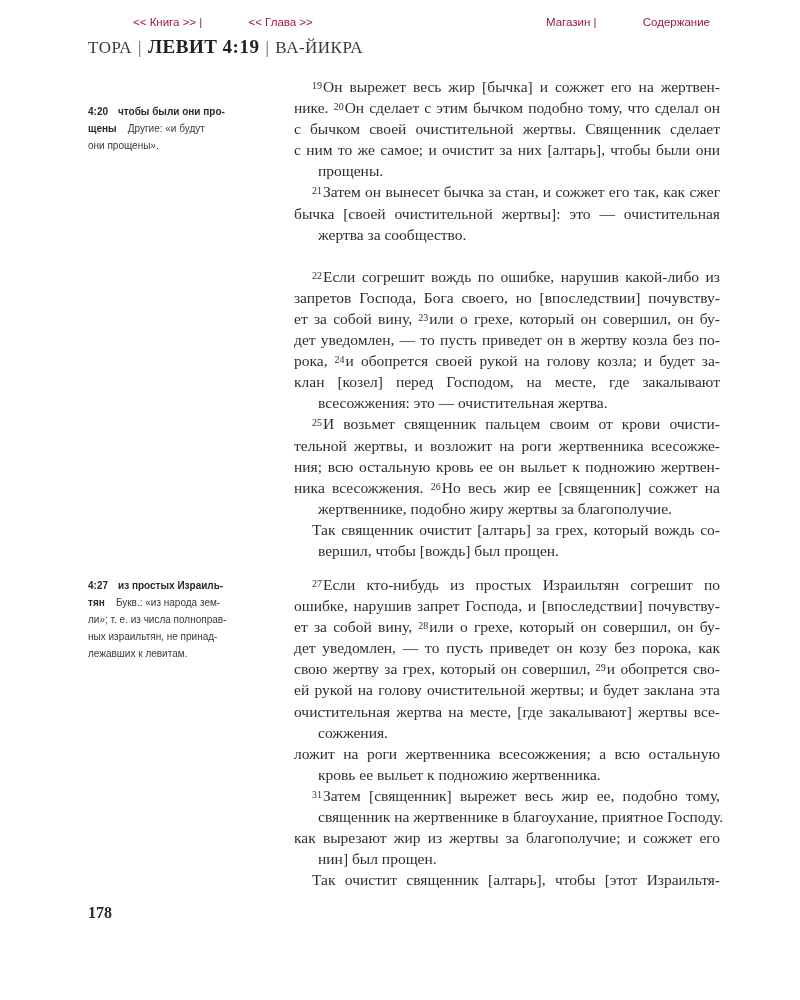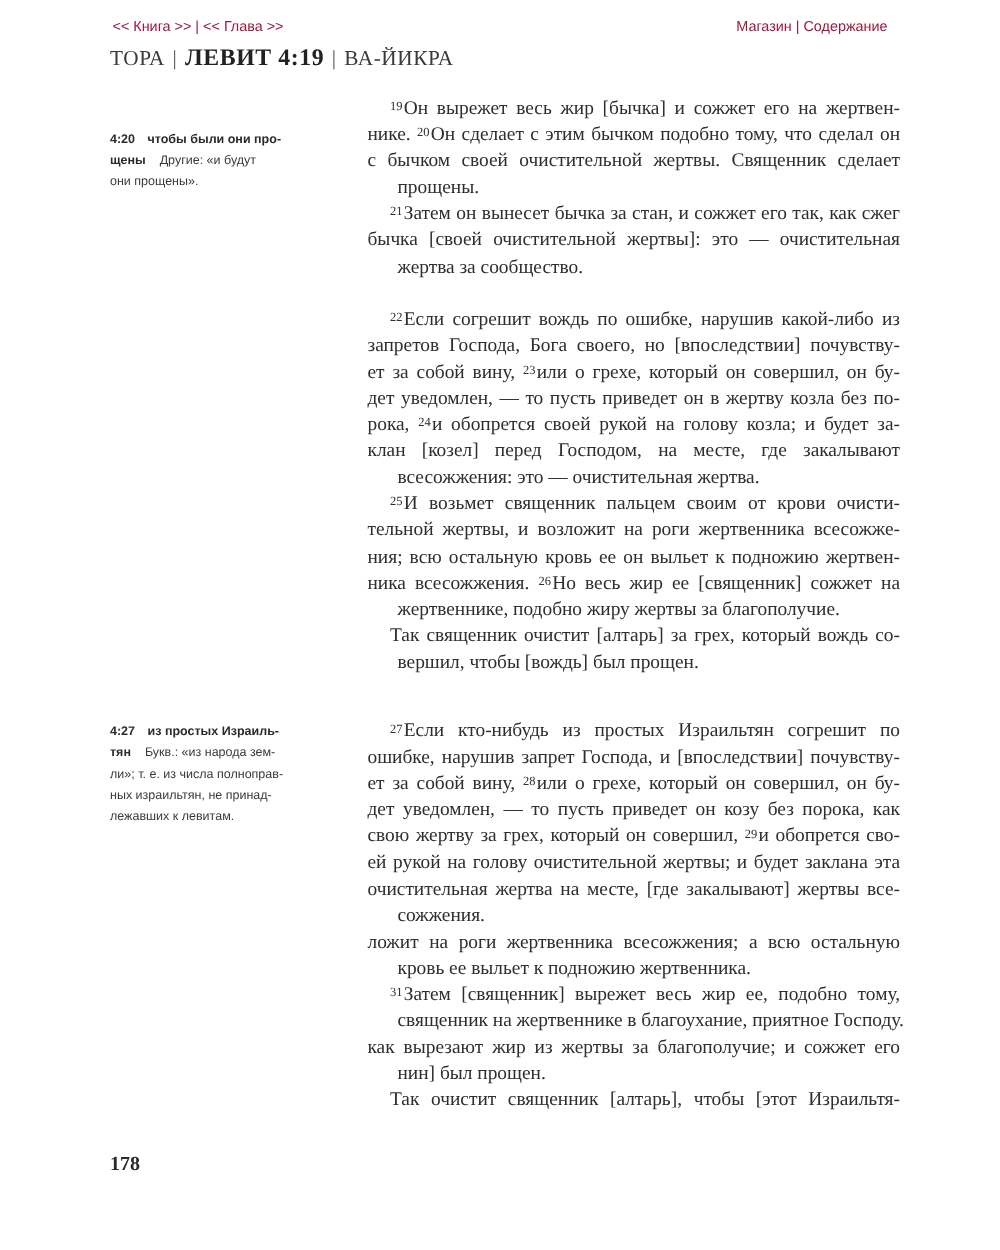--- a/index.html
+++ b/index.html
@@ -1,35 +1,35 @@
 <!DOCTYPE html>
 <html><head>
 <meta charset="utf-8">
 <style>
   html, body { margin:0; padding:0; background:#ffffff; }
   body { width:800px; height:1000px; position:relative; overflow:hidden; color:#2a2a2a; }
   .nav { position:absolute; top:16px; font-family:"Liberation Sans", sans-serif; font-size:11.5px; color:#9b1b3e; }
-  .nav a { color:#9b1b3e; text-decoration:none; cursor:pointer; }
+  .nav a { color:#9b1b3e; text-decoration:none; cursor:pointer;margin-left:43px; }
   .nav .sep { color:#9b1b3e; }
   .nav-left { left:90px; }
   .nav-right { right:90px; }
   .running-head { position:absolute; left:88px; top:36px; font-family:"Liberation Serif", serif; font-size:17px; color:#3a3a3a; letter-spacing:0.5px; white-space:nowrap; }
   .running-head .bar { color:#555; margin:0 6px; font-weight:normal; }
   .running-head .book { font-weight:bold; font-size:19px; color:#222; }
   .notes { position:absolute; left:88px; width:170px; font-family:Liberation Sans, sans-serif; font-size:10px; line-height:17px; color:#3a3a3a; }
   .note .ref { font-weight:bold; color:#2a2a2a; margin-right:10px; }
   .note .lemma { font-weight:bold; color:#2a2a2a; }
   .note .l { display:block; white-space:nowrap; }
   .main { position:absolute; left:294px; width:426px; font-family:"Liberation Serif", serif; font-size:15.5px; line-height:21.1px; color:#2e2e2e; }
   .line { display:block; white-space:nowrap; text-align:justify; text-align-last:justify; }
   .line.last { text-align-last:left;margin-left:24px; }
   sup.vn { font-size:10px; vertical-align:top; position:relative; top:-1px; margin-right:1px; }
   .para { margin:0; }
   .gap { height:21px; }
-  .pagenum { position:absolute; left:88px; top:923px; font-family:"Liberation Serif", serif; font-weight:bold; font-size:16px; color:#2a2a2a; }
+  .pagenum { position:absolute; left:88px; top:904px; font-family:"Liberation Serif", serif; font-weight:bold; font-size:16px; color:#2a2a2a; }
 </style>
 </head>
 <body>
 
 <div class="nav nav-left">
   <a>&lt;&lt; Книга &gt;&gt;</a>
   <span class="sep">|</span>
   <a>&lt;&lt; Глава &gt;&gt;</a>
 </div>
 <div class="nav nav-right">
@@ -58,20 +58,21 @@
     <span class="l">ных израильтян, не принад-</span>
     <span class="l">лежавших к левитам.</span>
   </div>
 </div>
 
 <div class="main" style="top:76px;">
   <div class="para">
       <span class="line" style="padding-left: 18px;"><sup class="vn">19</sup>Он вырежет весь жир [бычка] и сожжет его на жертвен-</span>
       <span class="line">нике. <sup class="vn">20</sup>Он сделает с этим бычком подобно тому, что сделал он</span>
       <span class="line">с бычком своей очистительной жертвы. Священник сделает</span>
+      <span class="line">с ним то же самое; и очистит за них [алтарь], чтобы были они</span>
       <span class="line last">прощены.</span>
     </div>
   <div class="para">
       <span class="line" style="padding-left: 18px;"><sup class="vn">21</sup>Затем он вынесет бычка за стан, и сожжет его так, как сжег</span>
       <span class="line">бычка [своей очистительной жертвы]: это — очистительная</span>
       <span class="line last">жертва за сообщество.</span>
     </div>
   <div class="gap"></div>
   <div class="para">
       <span class="line" style="padding-left: 18px;"><sup class="vn">22</sup>Если согрешит вождь по ошибке, нарушив какой-либо из</span>

